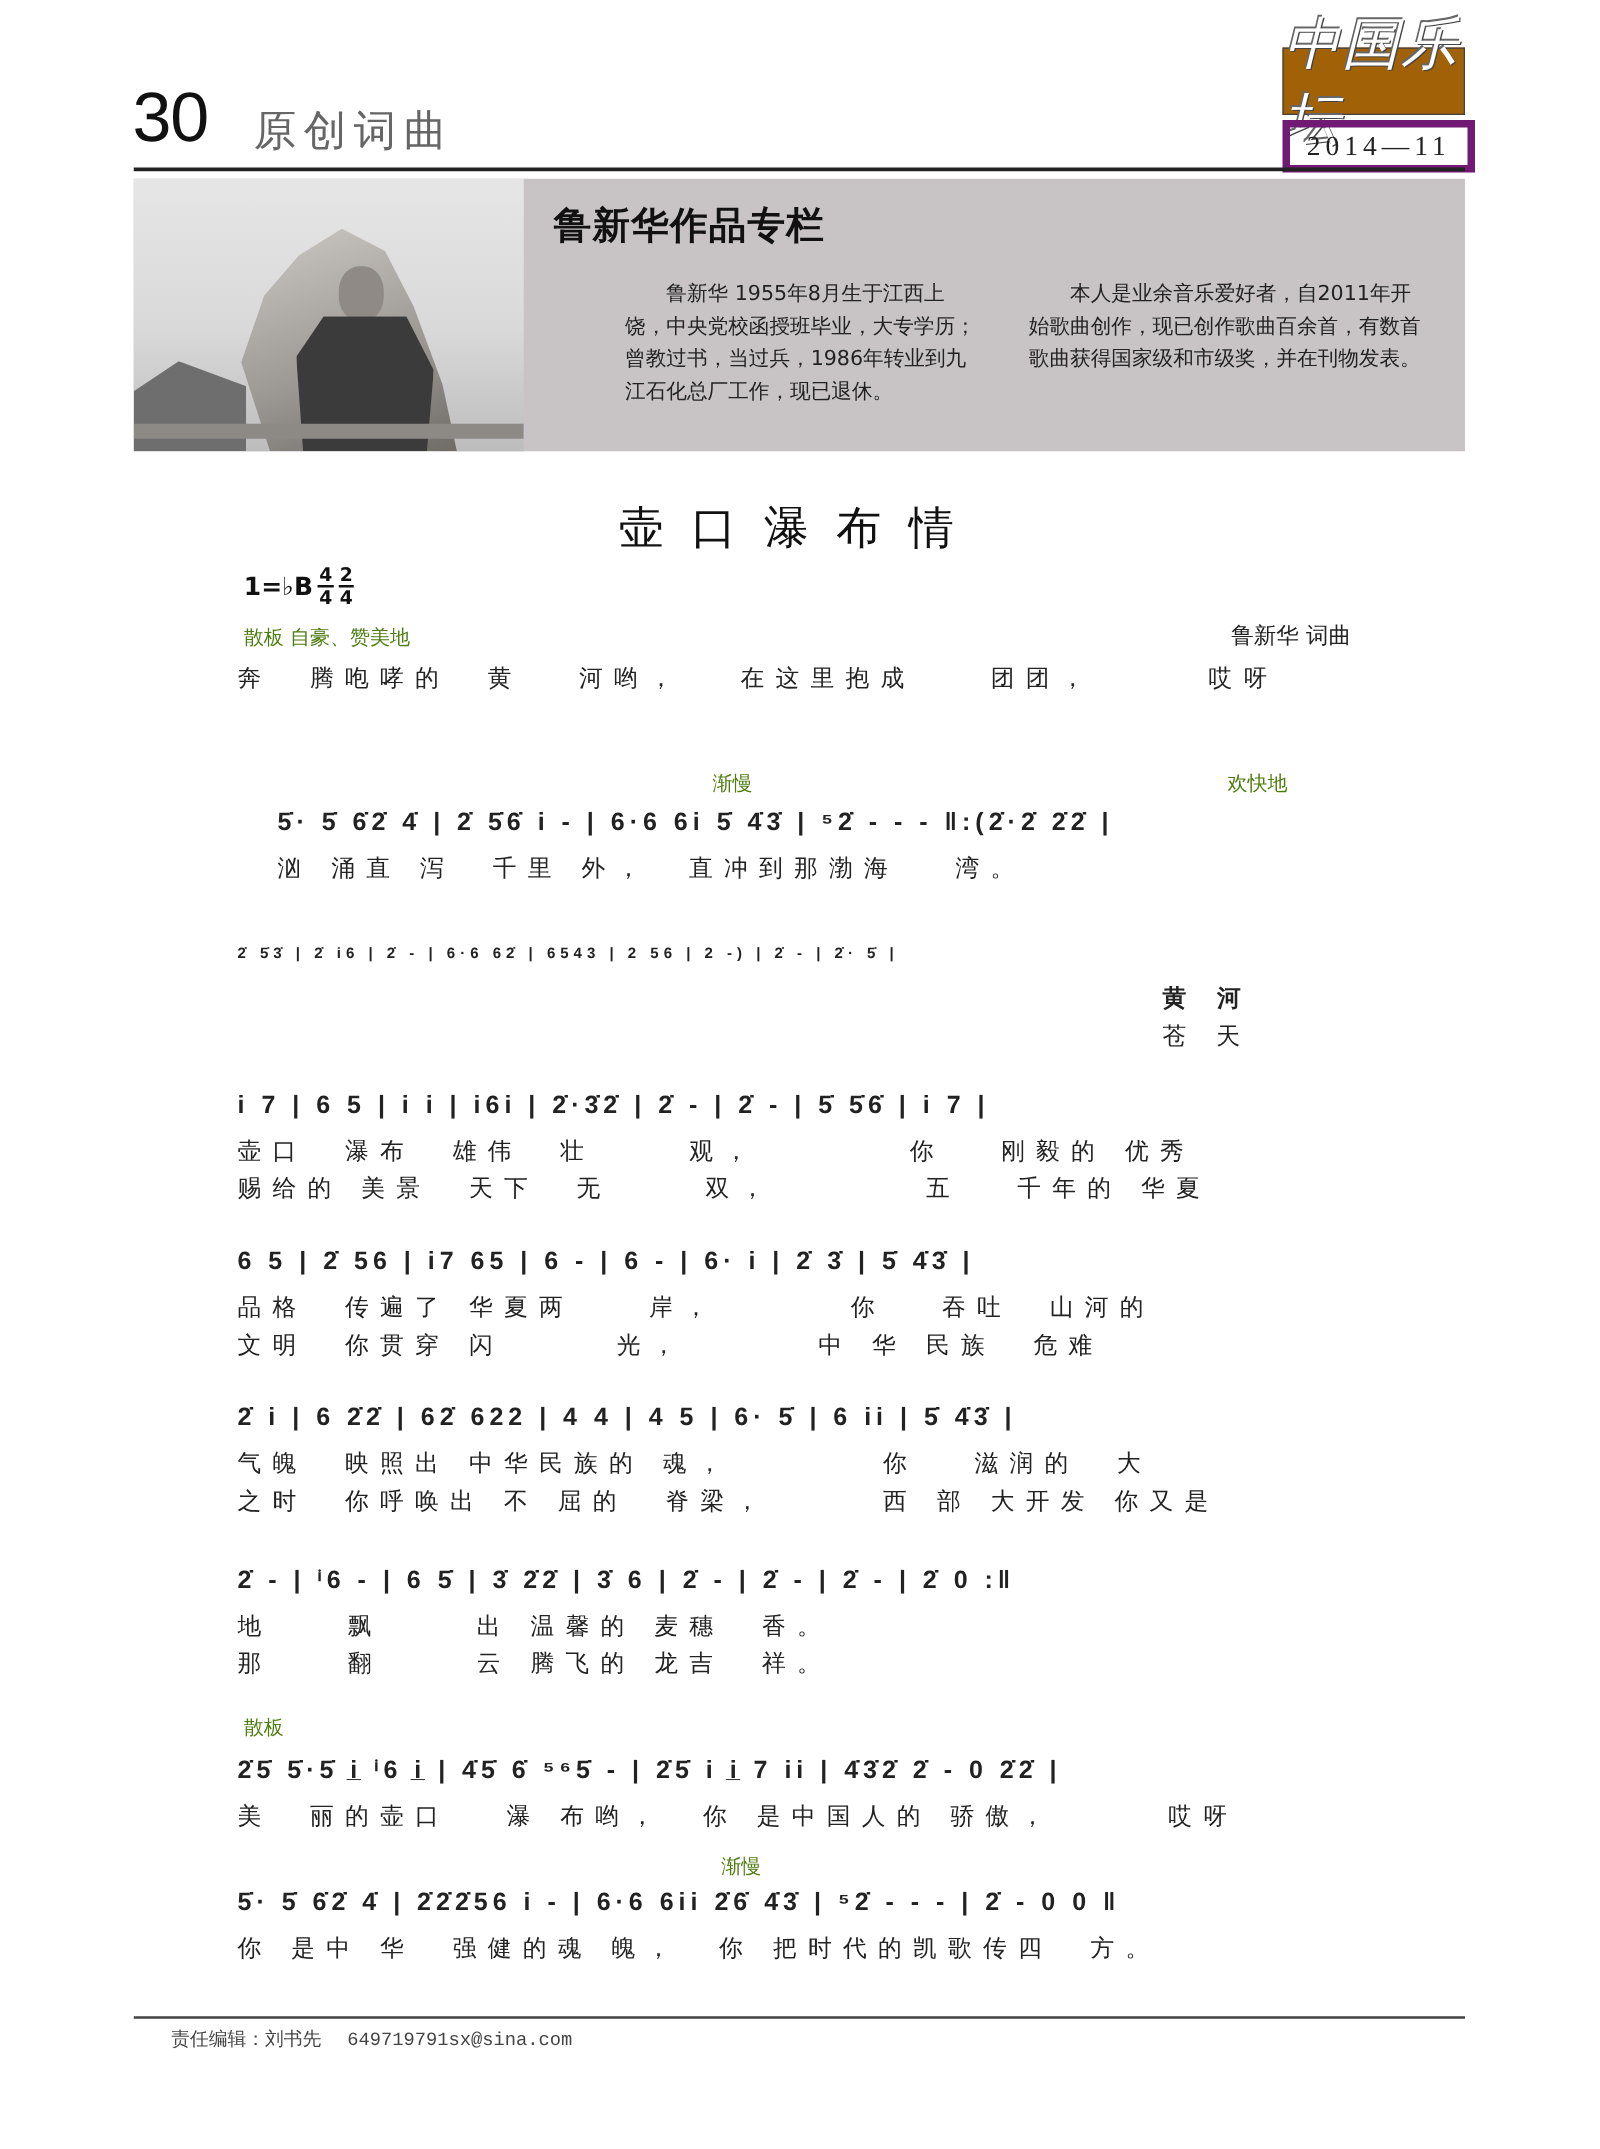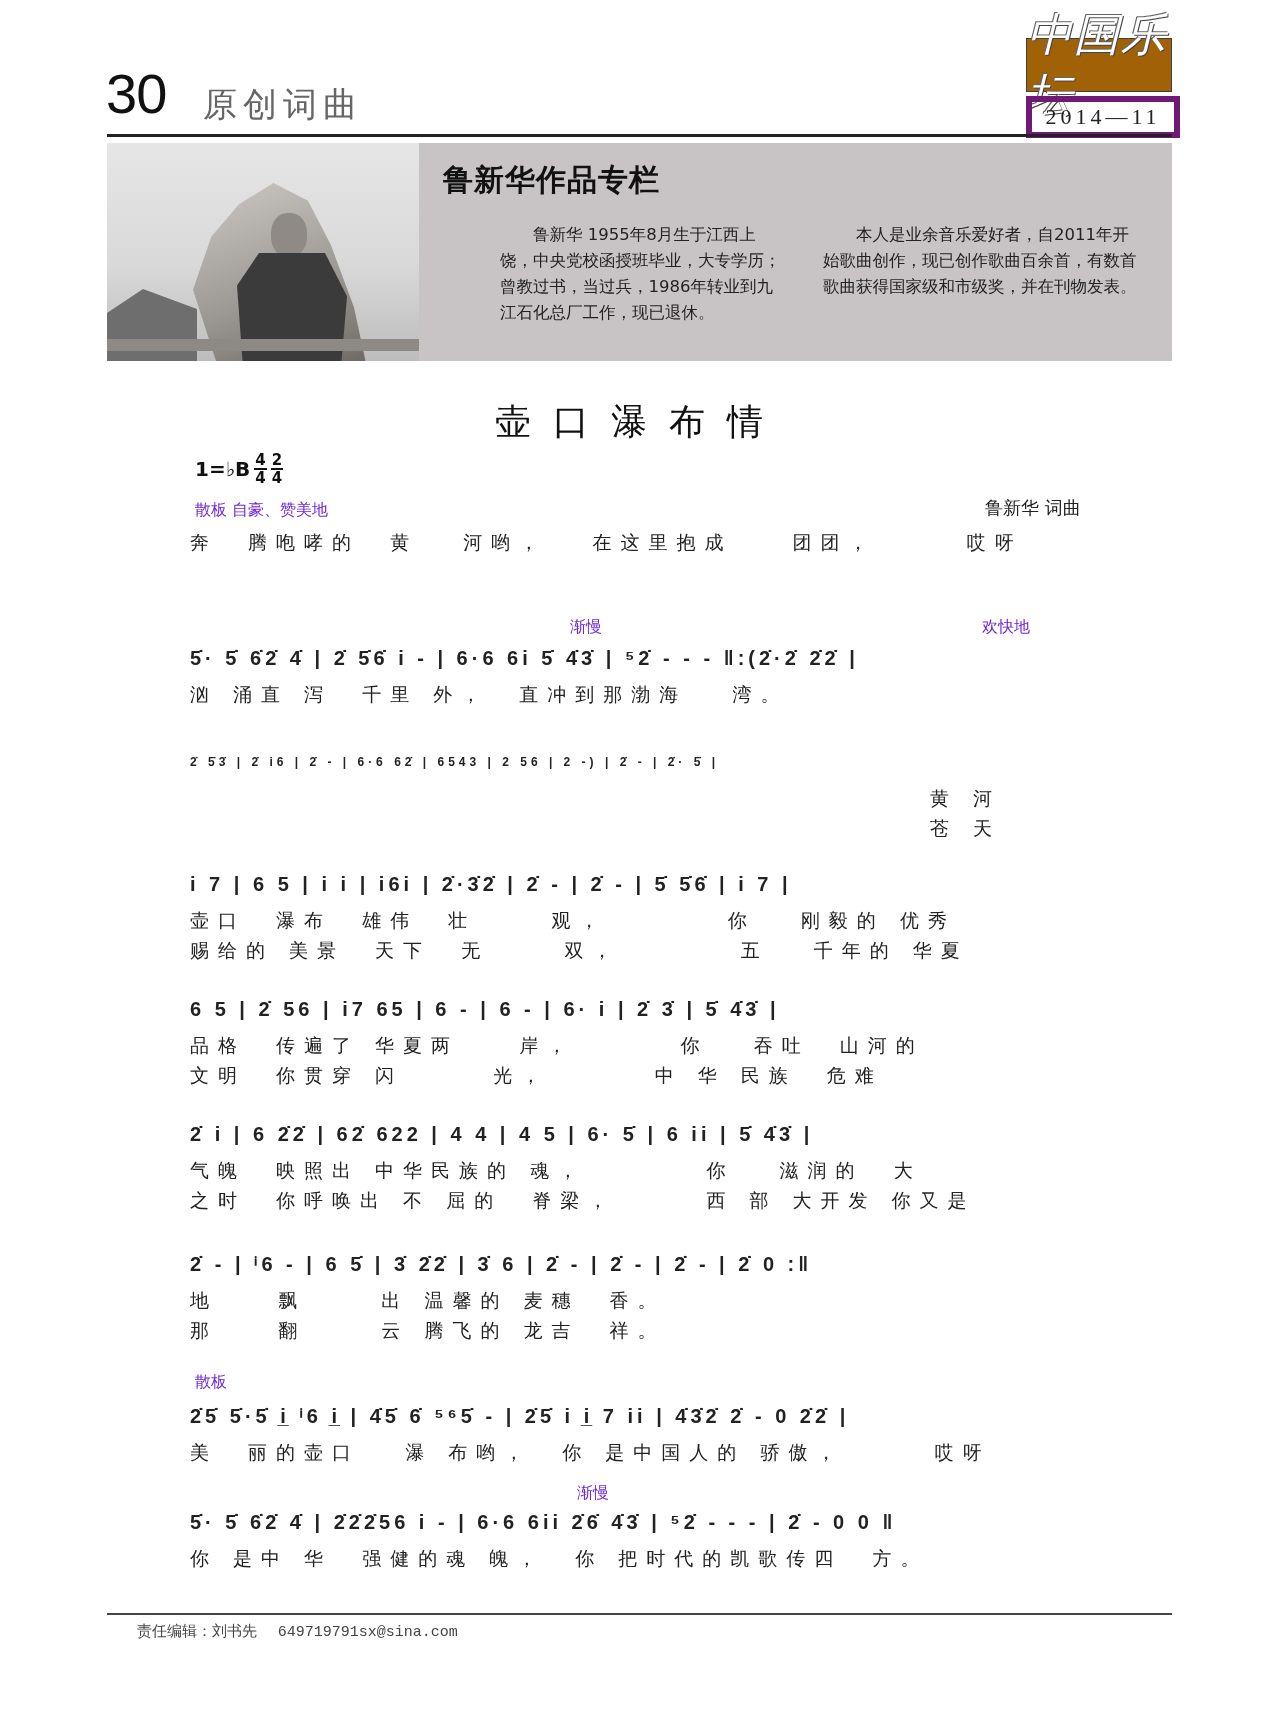--- a/index.html
+++ b/index.html
@@ -18,21 +18,21 @@
   .photo .body{position:absolute;left:0;top:40px;width:110px;height:108px;background:#3b3b3b;clip-path:polygon(20% 0,80% 0,100% 40%,95% 100%,5% 100%,0 30%);}
   .photo .fence{position:absolute;left:0;bottom:10px;width:312px;height:12px;background:#8d8985;}
   .column-title{position:absolute;left:443px;top:160px;font-family:"DejaVu Sans",sans-serif;font-weight:bold;font-size:30px;color:#111;letter-spacing:1px;}
   .bio{position:absolute;top:222px;font-size:16.5px;line-height:26px;color:#222;text-indent:2em;}
   .bio.left{left:500px;width:282px;}
   .bio.right{left:823px;width:318px;}
   .song-title{position:absolute;left:0;width:1280px;top:398px;text-align:center;font-family:"DejaVu Serif",serif;font-size:36px;letter-spacing:22px;color:#111;}
   .key{position:absolute;left:195px;top:452px;font-family:"DejaVu Sans",sans-serif;font-weight:bold;font-size:20px;display:flex;align-items:center;}
   .key .frac{display:inline-flex;flex-direction:column;align-items:center;margin-left:4px;font-size:15px;line-height:16px;}
   .key .frac span.n{border-bottom:2px solid #111;padding:0 1px;}
-  .tempo-mark{position:absolute;font-size:16px;color:#6d28d9;}
+  .tempo-mark{position:absolute;font-size:16px;color:#4d7c0f;}
   .credit{position:absolute;left:985px;top:496px;font-family:"DejaVu Serif",serif;font-size:18px;color:#222;}
   .row{position:absolute;left:190px;width:920px;}
   .lyr{position:relative;height:30px;font-family:"DejaVu Serif",serif;font-size:19px;letter-spacing:9px;white-space:pre;color:#222;}
   .footer-rule{position:absolute;left:107px;top:1613px;width:1065px;height:2px;background:#444;}
   .footer{position:absolute;left:137px;top:1622px;font-family:"DejaVu Serif",serif;font-size:15px;color:#444;}
   .footer .mail{font-family:"Liberation Mono",monospace;margin-left:16px;}
 </style>
 </head>
 <body>
 
@@ -72,27 +72,27 @@
 <div class="credit">鲁新华 词曲</div>
 
 <div class="tempo-mark" style="left:570px;top:617px;">渐慢</div>
 <div class="tempo-mark" style="left:982px;top:617px;">欢快地</div>
 <div class="tempo-mark" style="left:195px;top:1372px;">散板</div>
 <div class="tempo-mark" style="left:577px;top:1483px;">渐慢</div>
 
 <div class="row" style="top:530px;">
   <div class="lyr">奔  腾咆哮的  黄   河哟，   在这里抱成    团团，      哎呀</div>
 </div>
-<div class="row" style="top:634px;">
+<div class="row" style="top:634px;margin-left:32px;">
   <div class="lyr" style="font-family:'Liberation Sans',sans-serif;font-weight:bold;font-size:20px;letter-spacing:4px;height:48px;line-height:48px;">5̇· 5̇ 6̇2̇ 4̇ | 2̇ 5̇6̇ i - | 6·6 6i 5̇ 4̇3̇ | ⁵2̇ - - - ‖:(2̇·2̇ 2̇2̇ |</div>
   <div class="lyr">汹 涌直 泻  千里 外，  直冲到那渤海   湾。</div>
 </div>
 <div class="row" style="top:738px;">
   <div class="lyr" style="font-family:'Liberation Sans',sans-serif;font-weight:bold;font-size:12px;letter-spacing:4px;height:48px;line-height:48px;">2̇ 5̇3̇ | 2̇ i6 | 2̇ - | 6·6 62̇ | 6543 | 2 56 | 2 -) | 2̇ - | 2̇· 5̇ |</div>
-  <div class="lyr" style="padding-left:740px;">黄 河</div>
+  <div class="lyr" style="padding-left:740px;font-weight:bold;">黄 河</div>
   <div class="lyr" style="padding-left:740px;">苍 天</div>
 </div>
 <div class="row" style="top:860px;">
   <div class="lyr" style="font-family:'Liberation Sans',sans-serif;font-weight:bold;font-size:20px;letter-spacing:4px;height:48px;line-height:48px;">i 7 | 6 5 | i i | i6i | 2̇·3̇2̇ | 2̇ - | 2̇ - | 5̇ 5̇6̇ | i 7 |</div>
   <div class="lyr">壶口  瀑布  雄伟  壮     观，        你   刚毅的 优秀</div>
   <div class="lyr">赐给的 美景  天下  无     双，        五   千年的 华夏</div>
 </div>
 <div class="row" style="top:985px;">
   <div class="lyr" style="font-family:'Liberation Sans',sans-serif;font-weight:bold;font-size:20px;letter-spacing:4px;height:48px;line-height:48px;">6 5 | 2̇ 56 | i7 65 | 6 - | 6 - | 6· i | 2̇ 3̇ | 5̇ 4̇3̇ |</div>
   <div class="lyr">品格  传遍了 华夏两    岸，       你   吞吐  山河的</div>

